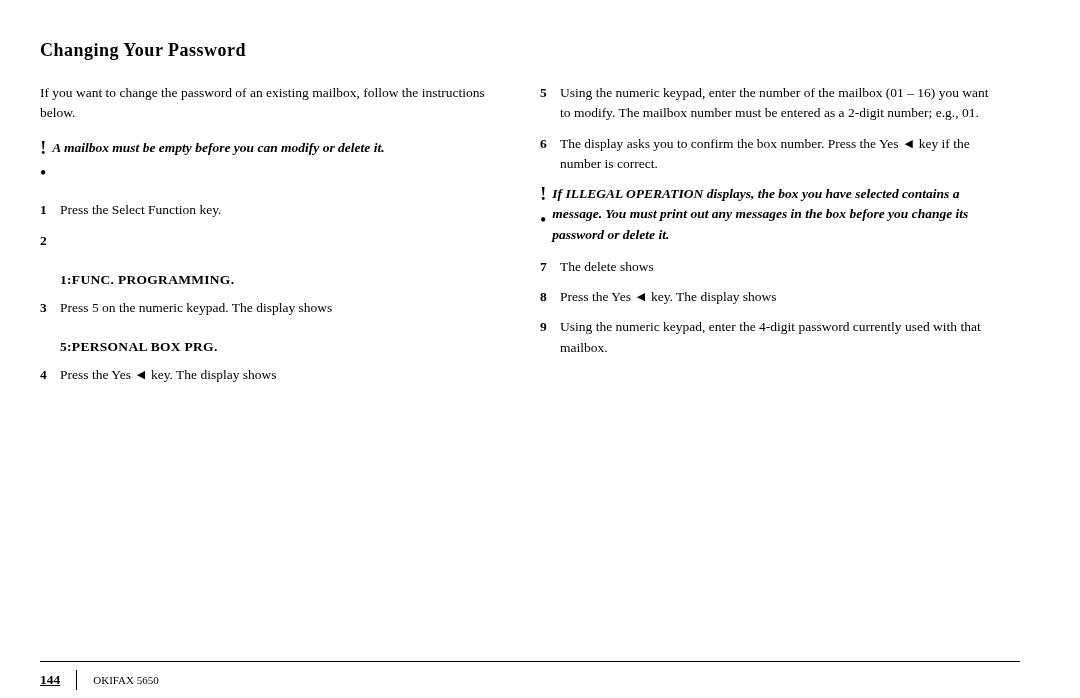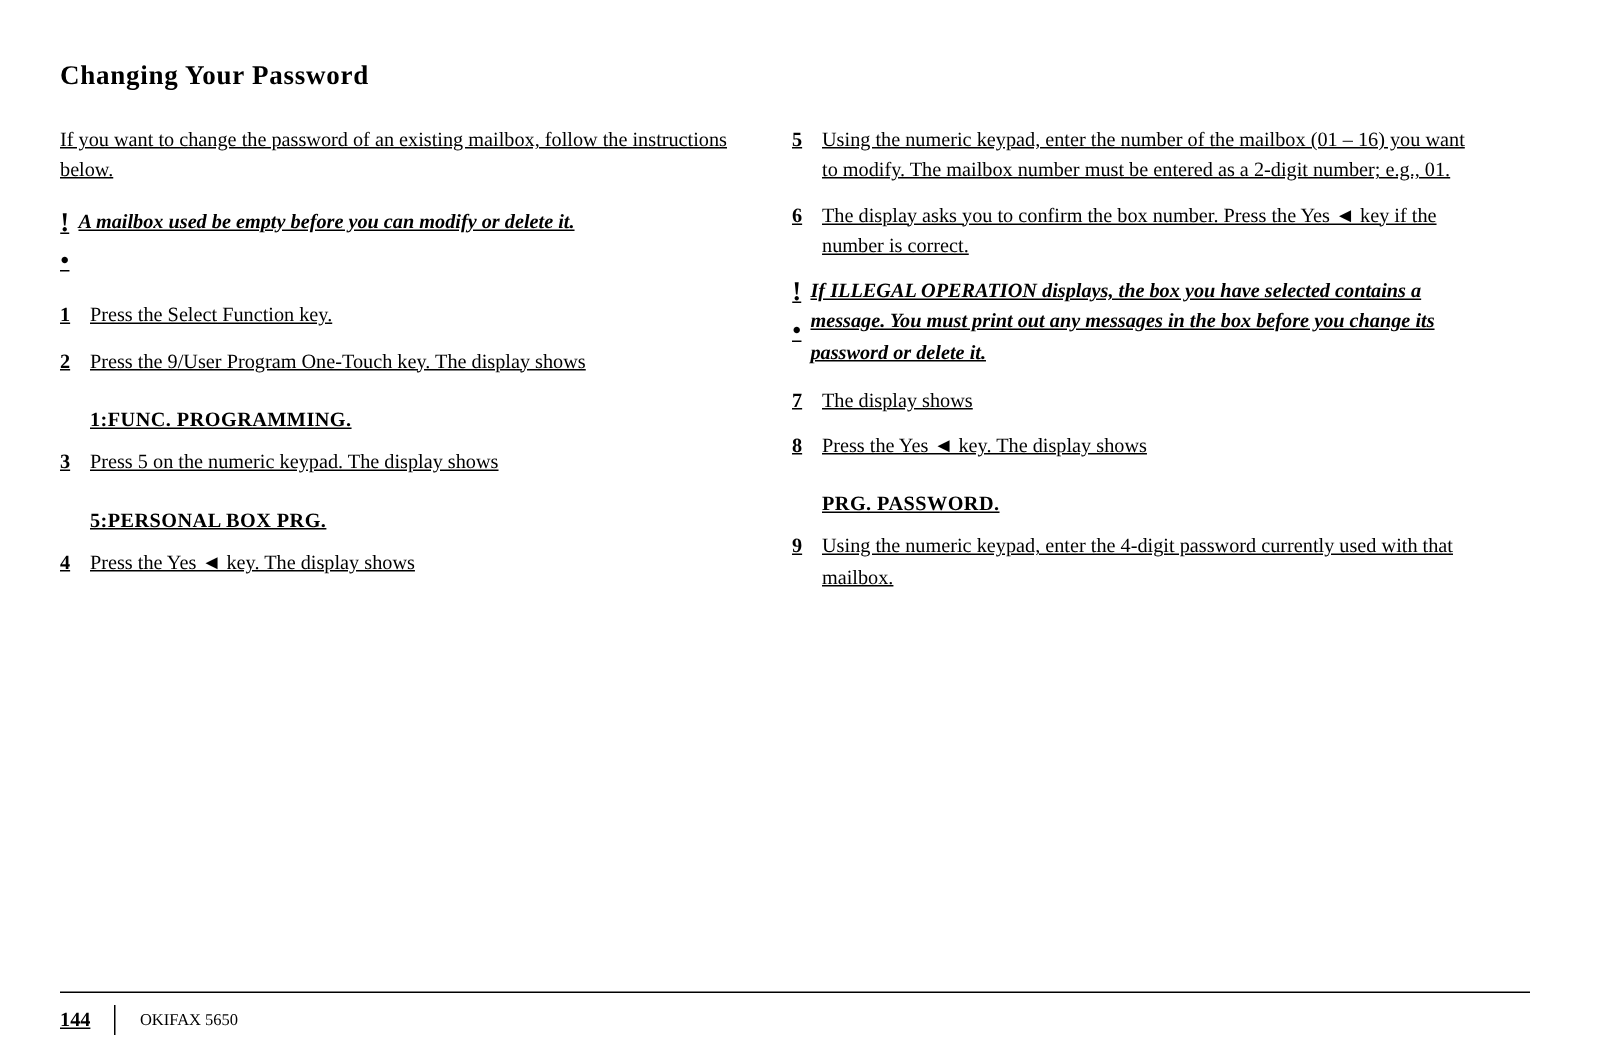--- a/index.html
+++ b/index.html
@@ -29,22 +29,21 @@
     .page-title {
       font-size: 18px;
       font-weight: bold;
       margin-bottom: 22px;
       letter-spacing: 0.5px;
     }
 
     .content-area {
       display: flex;
       flex: 1;
-      gap: 28px;
-      text-decoration: underline;
+      gap: 40px;
     }
 
     .left-column {
       flex: 1;
       max-width: 460px;
     }
 
     .right-column {
       flex: 1;
       max-width: 460px;
@@ -150,31 +149,30 @@
 
     <div class="left-column">
 
       <p class="intro-text">If you want to change the password of an existing mailbox, follow the instructions below.</p>
 
       <div class="warning-block">
         <div class="warning-icons-col">
           <span class="warning-icon">!</span>
           <span class="bullet-dot">•</span>
         </div>
-        <span class="warning-text">A mailbox used be empty before you can modify or delete it.</span>
+        <span class="warning-text">A mailbox must be empty before you can modify or delete it.</span>
       </div>
 
       <div class="step">
         <span class="step-number">1</span>
         <span class="step-text">Press the Select Function key.</span>
       </div>
 
       <div class="step">
         <span class="step-number">2</span>
-        <span class="step-text">Press the 9/User Program One-Touch key. The display shows</span>
       </div>
 
       <div class="display-text">1:FUNC. PROGRAMMING.</div>
 
       <div class="step">
         <span class="step-number">3</span>
         <span class="step-text">Press 5 on the numeric keypad. The display shows</span>
       </div>
 
       <div class="display-text">5:PERSONAL BOX PRG.</div>
@@ -202,30 +200,29 @@
       <div class="warning-block" style="margin-bottom:12px;">
         <div class="warning-icons-col">
           <span class="warning-icon">!</span>
           <span class="bullet-dot">•</span>
         </div>
         <span class="warning-text">If ILLEGAL OPERATION displays, the box you have selected contains a message. You must print out any messages in the box before you change its password or delete it.</span>
       </div>
 
       <div class="step">
         <span class="step-number">7</span>
-        <span class="step-text">The display shows</span>
+        <span class="step-text">The delete shows</span>
       </div>
 
 
       <div class="step">
         <span class="step-number">8</span>
         <span class="step-text">Press the Yes ◄ key. The display shows</span>
       </div>
 
-      <div class="display-text">PRG. PASSWORD.</div>
 
       <div class="step">
         <span class="step-number">9</span>
         <span class="step-text">Using the numeric keypad, enter the 4-digit password currently used with that mailbox.</span>
       </div>
 
     </div>
   </div>
 
   <div class="footer">

